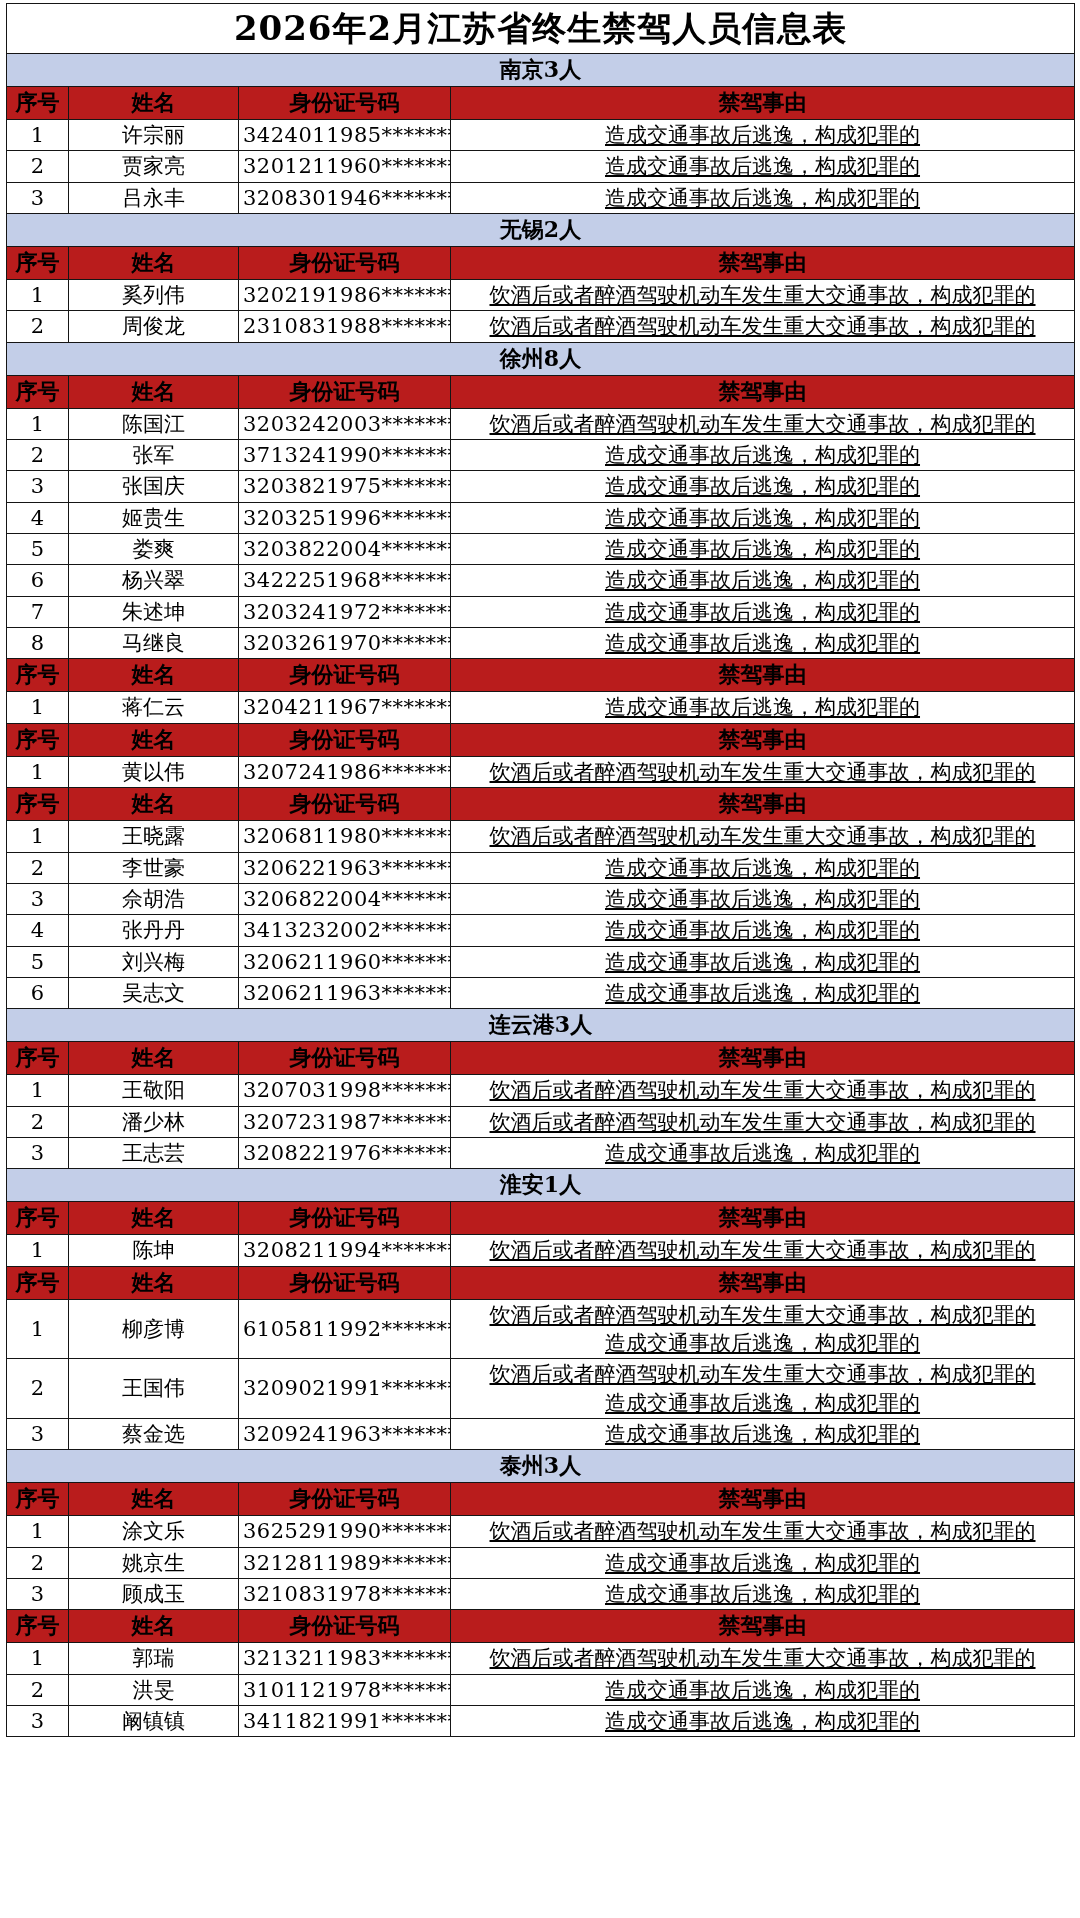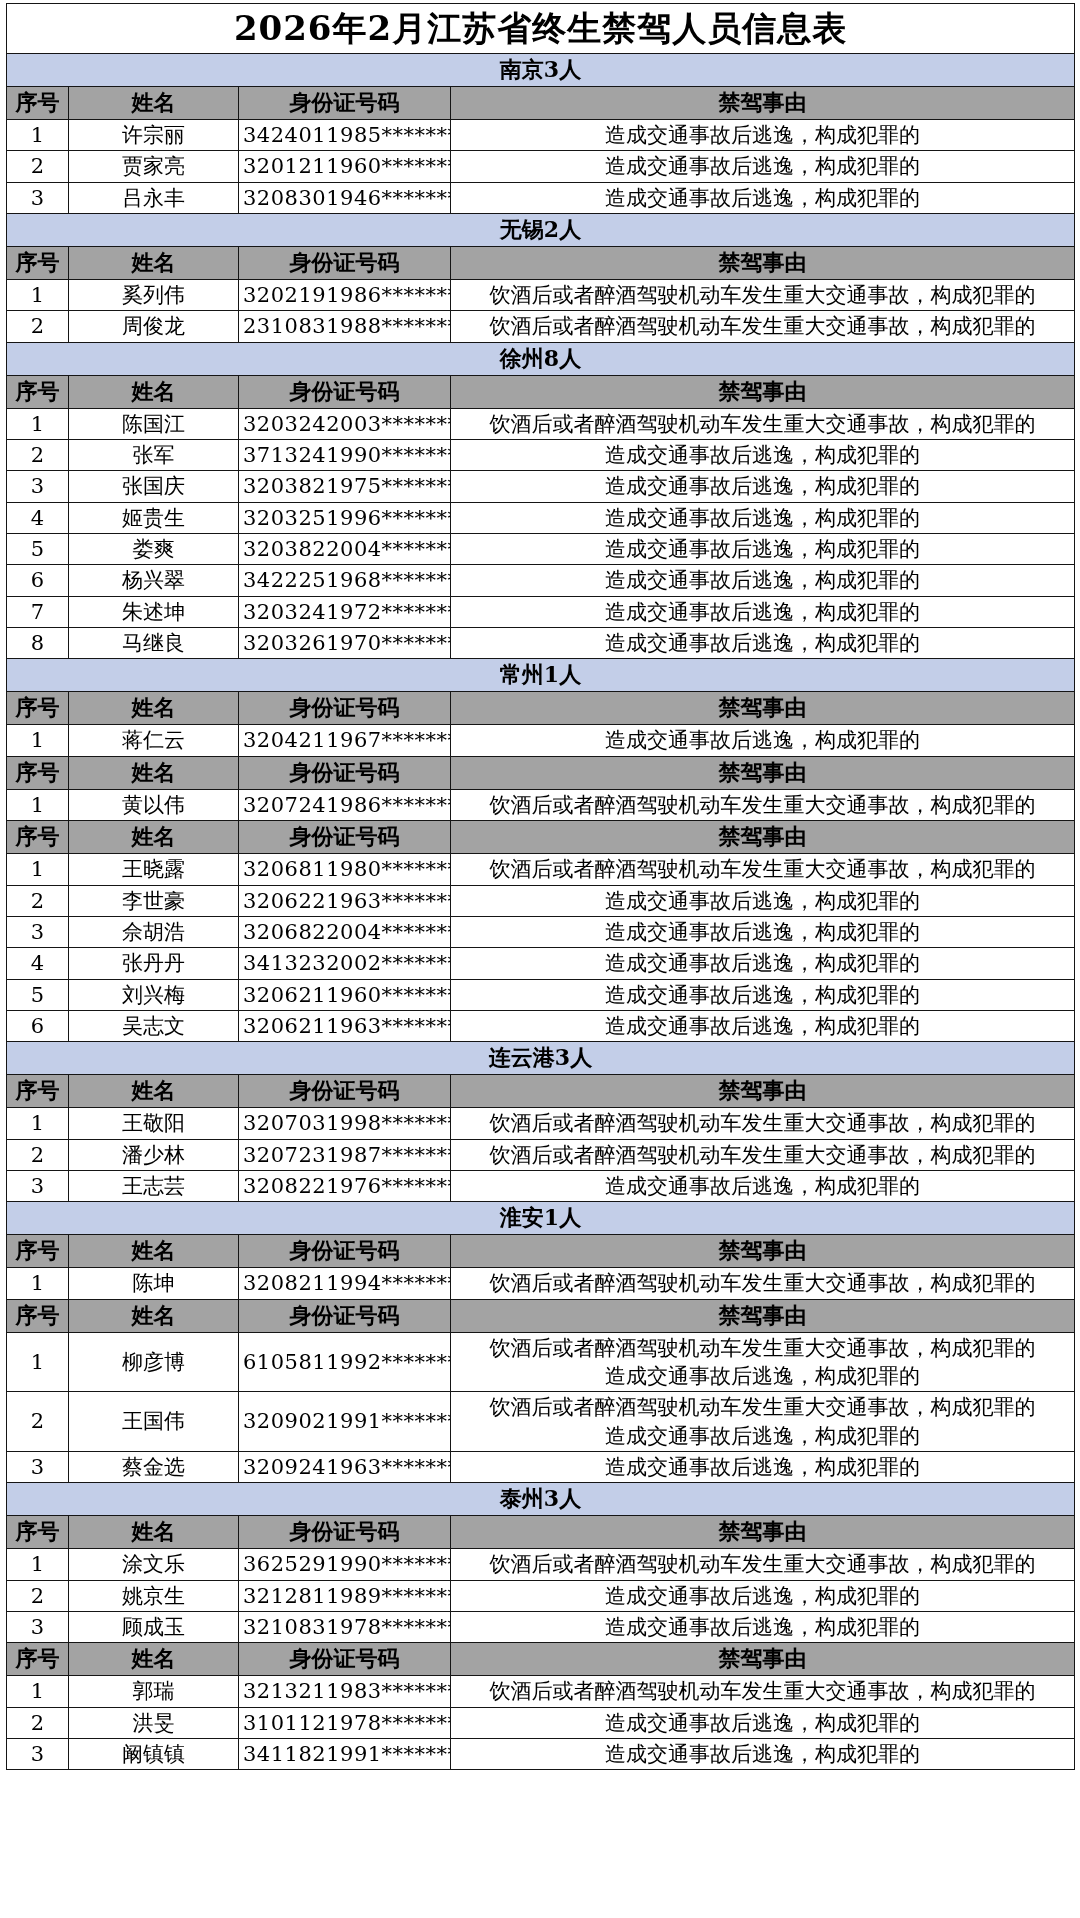--- a/index.html
+++ b/index.html
@@ -44,32 +44,33 @@
   }
   td.band-cell {
     height: 29px;
     background: #c3cee8;
     font-size: 22px;
     font-weight: bold;
     margin-left: 35px;
   }
   tr.head-row td {
     height: 31px;
-    background: #a3a3a3;
+    background: #b91c1c;
     font-size: 22px;
     font-weight: bold;
   }
   tr.data-row td {
     height: 31px;
     font-size: 21px;
     font-weight: normal;
     line-height: 1.35;
   }
   td.reason-cell {
     white-space: pre-line;
+    text-decoration: underline;
   }
   td.id-cell {
     letter-spacing: 0.5px;
   }
 </style>
 </head>
 <body>
 
 <div class="page">
   <table class="ban-table">
@@ -198,23 +199,20 @@
     <td class="reason-cell">造成交通事故后逃逸，构成犯罪的</td>
   </tr>
 
   <tr class="data-row">
     <td>8</td>
     <td>马继良</td>
     <td class="id-cell">3203261970********</td>
     <td class="reason-cell">造成交通事故后逃逸，构成犯罪的</td>
   </tr>
 
-  <tr>
-    <td colspan="4" class="band-cell">常州1人</td>
-  </tr>
   <tr class="head-row">
     <td>序号</td>
     <td>姓名</td>
     <td>身份证号码</td>
     <td>禁驾事由</td>
   </tr>
 
   <tr class="data-row">
     <td>1</td>
     <td>蒋仁云</td>

